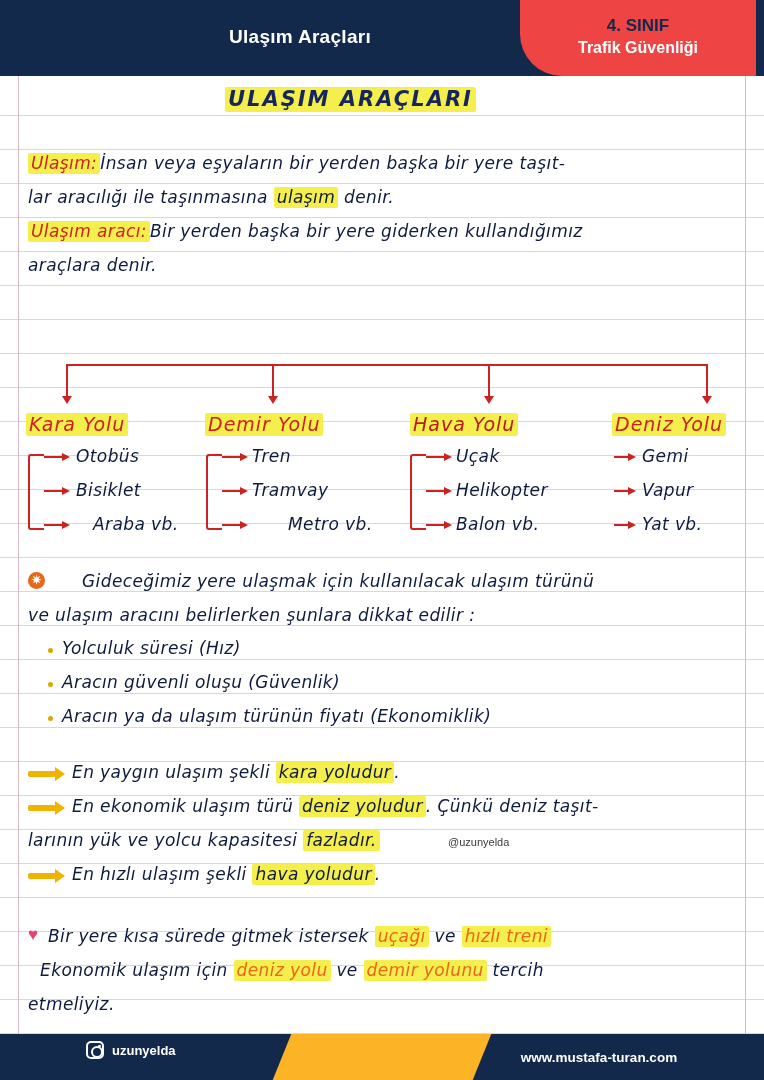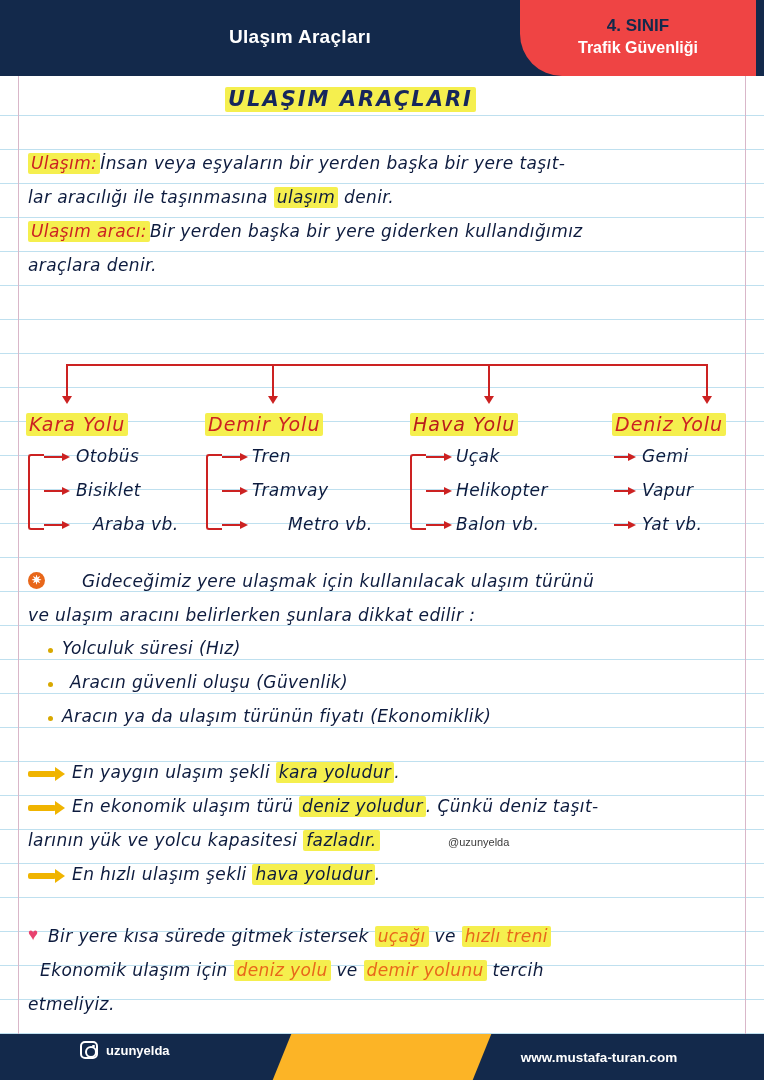--- a/index.html
+++ b/index.html
@@ -58,21 +58,21 @@
     width: 764px; height: 46px;
     background: #13294b;
   }
   .footer-yellow {
     position: absolute; left: 282px; top: 0;
     width: 200px; height: 46px;
     background: #fcb426;
     transform: skewX(-22deg);
   }
   .footer-left {
-    position: absolute; left: 80px; top: 0; height: 32px;
+    position: absolute; left: 86px; top: 0; height: 32px;
     display: flex; align-items: center; gap: 8px;
     color: #ffffff; font-size: 13px; font-weight: bold;
   }
   .ig-icon {
     width: 18px; height: 18px;
     border: 2px solid #ffffff;
     border-radius: 5px;
     position: relative;
   }
   .ig-icon::before {
@@ -329,21 +329,21 @@
     <div class="hline" style="left:614px; top:448px; width:16px;"></div>
     <div class="hw" style="left:642px; top:437px;">Yat vb.</div>
 
     <div class="star-badge" style="left:28px; top:496px;">✷</div>
     <div class="hw" style="left:50px; top:494px;margin-left:32px;">Gideceğimiz yere ulaşmak için kullanılacak ulaşım türünü</div>
     <div class="hw" style="left:28px; top:528px;">ve ulaşım aracını belirlerken şunlara dikkat edilir :</div>
 
     <div class="bullet-dot" style="left:48px; top:572px;"></div>
     <div class="hw" style="left:62px; top:561px;">Yolculuk süresi (Hız)</div>
     <div class="bullet-dot" style="left:48px; top:606px;"></div>
-    <div class="hw" style="left:62px; top:595px;margin-left:8px;">Aracın güvenli oluşu (Güvenlik)</div>
+    <div class="hw" style="left:62px; top:595px;">Aracın güvenli oluşu (Güvenlik)</div>
     <div class="bullet-dot" style="left:48px; top:640px;"></div>
     <div class="hw" style="left:62px; top:629px;">Aracın ya da ulaşım türünün fiyatı (Ekonomiklik)</div>
 
     <div class="fat-arrow" style="left:28px; top:695px; width:28px;"></div>
     <div class="hw" style="left:72px; top:685px;">
       <span>En yaygın ulaşım şekli </span><span class="hl">kara yoludur</span><span>.</span>
     </div>
 
     <div class="fat-arrow" style="left:28px; top:729px; width:28px;"></div>
     <div class="hw" style="left:72px; top:719px;">

